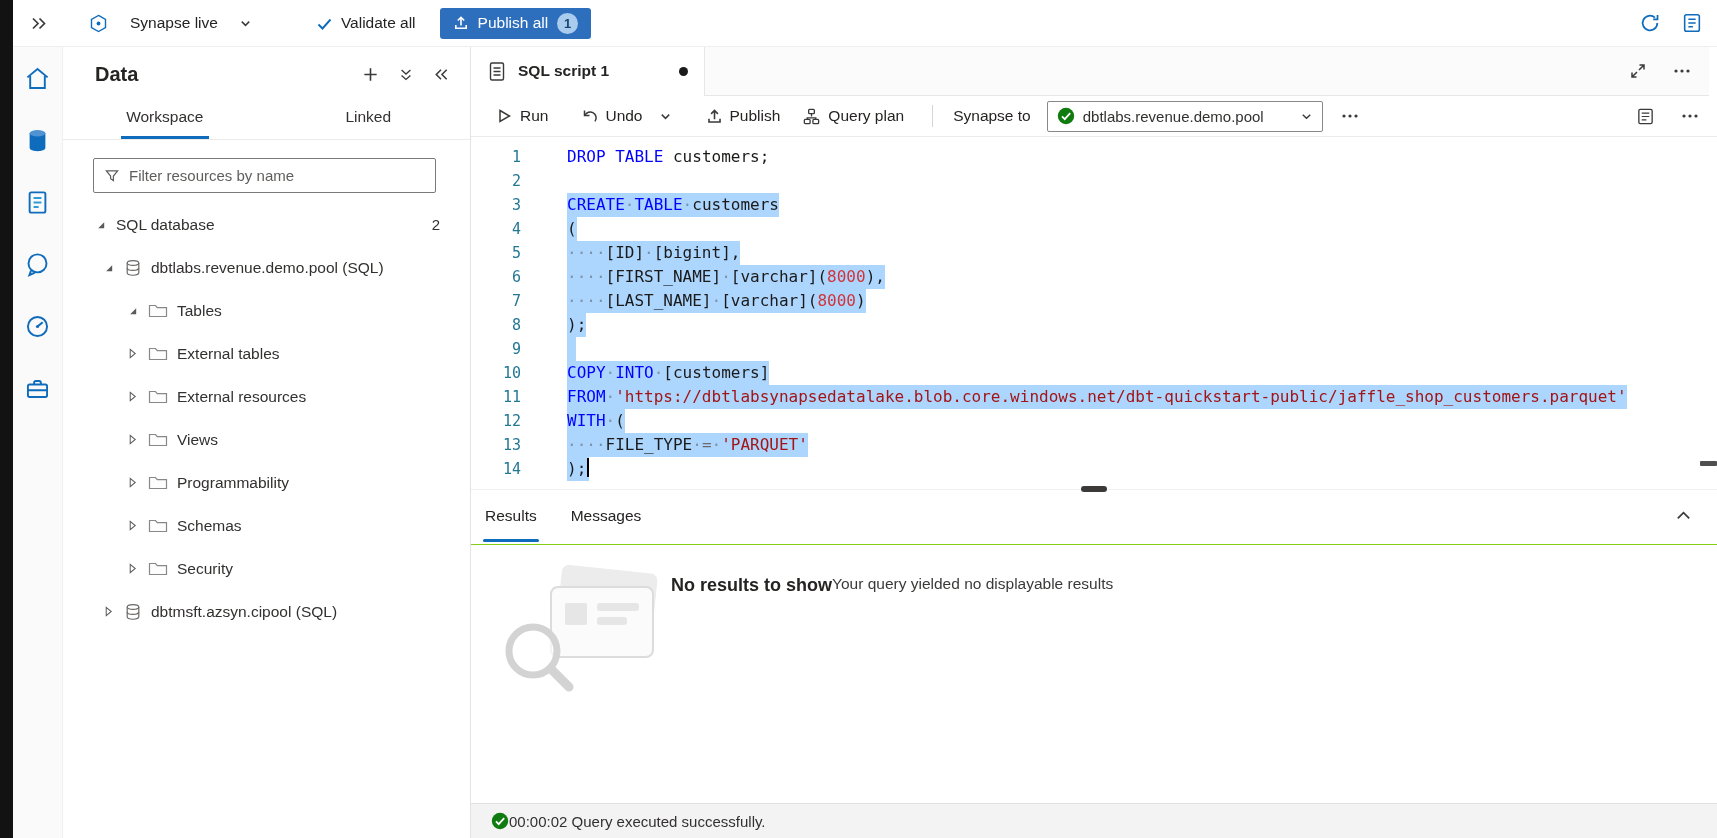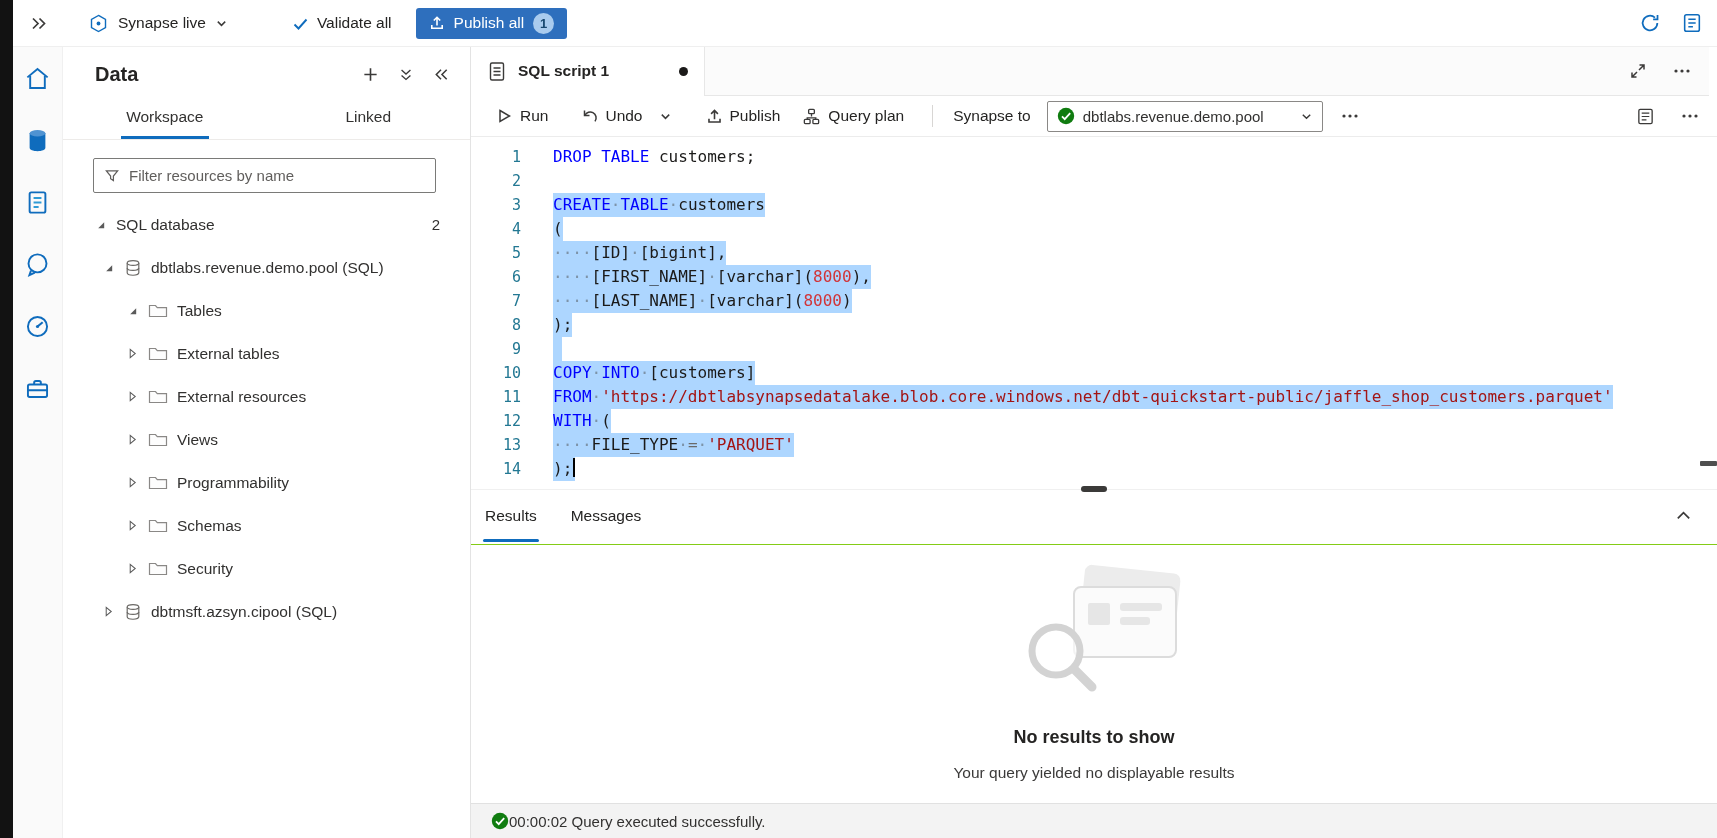--- a/index.html
+++ b/index.html
@@ -4,21 +4,21 @@
 <style>
   *{margin:0;padding:0;box-sizing:border-box}
   body{font-family:"Liberation Sans",sans-serif;color:#323130;background:#fff}
   .app{position:relative;width:1717px;height:838px;background:#fff;overflow:hidden;font-size:15px}
   .edge{position:absolute;left:0;top:0;width:13px;height:838px;background:#121212;z-index:9}
   .icon-btn{display:inline-flex;align-items:center;justify-content:center;cursor:pointer}
   svg{display:block}
 
   
   .topbar{position:absolute;left:13px;top:0;right:0;height:47px;background:#fff;border-bottom:1px solid #efefef;display:flex;align-items:center;padding:0 14px 0 16px;z-index:5}
-  .mode-btn{display:flex;align-items:center;gap:9px;margin-left:40px;cursor:pointer;font-size:15.5px;color:#252423}
+  .mode-btn{display:flex;align-items:center;gap:21px;margin-left:40px;cursor:pointer;font-size:15.5px;color:#252423}
   .validate-btn{display:flex;align-items:center;gap:8px;margin-left:64px;cursor:pointer;font-size:15.5px;color:#252423}
   .publish-all{display:flex;align-items:center;gap:9px;margin-left:24px;height:31px;padding:0 13px;border:none;border-radius:3px;background:#2e6fbd;color:#fff;font-size:15.5px;font-family:inherit;cursor:pointer}
   .badge{width:21px;height:21px;border-radius:50%;background:#a9cbee;color:#17476f;font-size:13px;display:flex;align-items:center;justify-content:center;font-weight:700}
   .tb-spacer{flex:1}
   .topbar .right-ic{margin-left:20px}
 
   
   .rail{position:absolute;left:13px;top:47px;width:50px;bottom:0;background:#fafafa;border-right:1px solid #f0f0f0;display:flex;flex-direction:column;align-items:center;z-index:4}
   .rail-item{width:50px;height:62px;display:flex;align-items:center;justify-content:center;cursor:pointer}
 
@@ -52,42 +52,42 @@
   .m16{margin-left:16px}.m18{margin-left:18px}.m6{margin-left:6px}
   .vdiv{width:1px;height:22px;background:#d8d6d4;margin:0 20px}
   .connect-label{font-size:15.5px;color:#252423;white-space:nowrap}
   .pool-select{display:flex;align-items:center;gap:8px;border:1px solid #8a8886;border-radius:2px;height:31px;padding:0 9px;width:276px;margin-left:16px;cursor:pointer;background:#fff}
   .pool-name{flex:1;font-size:15px;color:#323130;white-space:nowrap;overflow:hidden}
 
   
   .editor{position:absolute;left:0;right:0;top:90px;height:352px;background:#fff;font-family:"DejaVu Sans Mono",monospace;font-size:16px;padding-top:8px;overflow:hidden;cursor:text}
   .code-line{display:flex;height:24px;line-height:24px}
   .gutter{width:76px;flex:none;text-align:right;padding-right:26px;color:#237893;font-size:15px;font-family:"DejaVu Sans Mono",monospace}
-  .code-text{margin-left:6px;white-space:pre;display:inline-block}
+  .code-text{margin-left:20px;white-space:pre;display:inline-block}
   .code-text.sel{background:#add6ff}
   .code-text.stub{min-width:9px}
   .tk-kw{color:#0000ff}
   .tk-pl{color:#1b1a19}
   .tk-str{color:#a31515}
   .tk-num{color:#d13438}
   .tk-op{color:#6a6a6a}
   .tk-ws{color:#7d93a8}
   .caret{display:inline-block;width:2px;height:19px;background:#000;vertical-align:-3px;margin-left:1px}
   .cursor-marker{position:absolute;right:0;top:324px;width:17px;height:5px;background:#4f4f4f;border-radius:1px}
 
   .sash-handle{position:absolute;top:439px;left:calc(50% - 13px);width:26px;height:6px;background:#3b3a39;border-radius:3px;z-index:6;cursor:row-resize}
 
   
   .results{position:absolute;left:0;right:0;top:442px;height:314px;background:#fff;border-top:1px solid #f0f0f0}
   .res-tabs{height:55px;display:flex;align-items:center;border-bottom:1px solid #84cc16;padding-left:2px;position:relative}
   .res-tab{padding:14px 12px 16px;font-size:15.5px;color:#252423;cursor:pointer;position:relative}
   .res-tab.active::after{content:"";position:absolute;left:10px;right:10px;bottom:-1px;height:3px;background:#0f6cbd;border-radius:2px}
   .res-tab + .res-tab{margin-left:10px}
   .collapse-results{position:absolute;right:24px;top:16px}
-  .res-body{display:flex;flex-direction:column;align-items:center;padding-top:14px}
+  .res-body{display:flex;flex-direction:row;padding-top:14px}
   .empty-title{font-size:18px;font-weight:700;color:#252423;margin-top:16px}
   .empty-sub{font-size:15.5px;color:#3b3a39;margin-top:16px}
 
   
   .statusbar{position:absolute;left:0;right:0;bottom:0;height:35px;background:#f3f3f3;border-top:1px solid #e1e1e1;display:flex;align-items:center;gap:0;padding-left:20px}
   .status-text{font-size:15px;color:#323130}
 </style>
 </head>
 <body>
 

